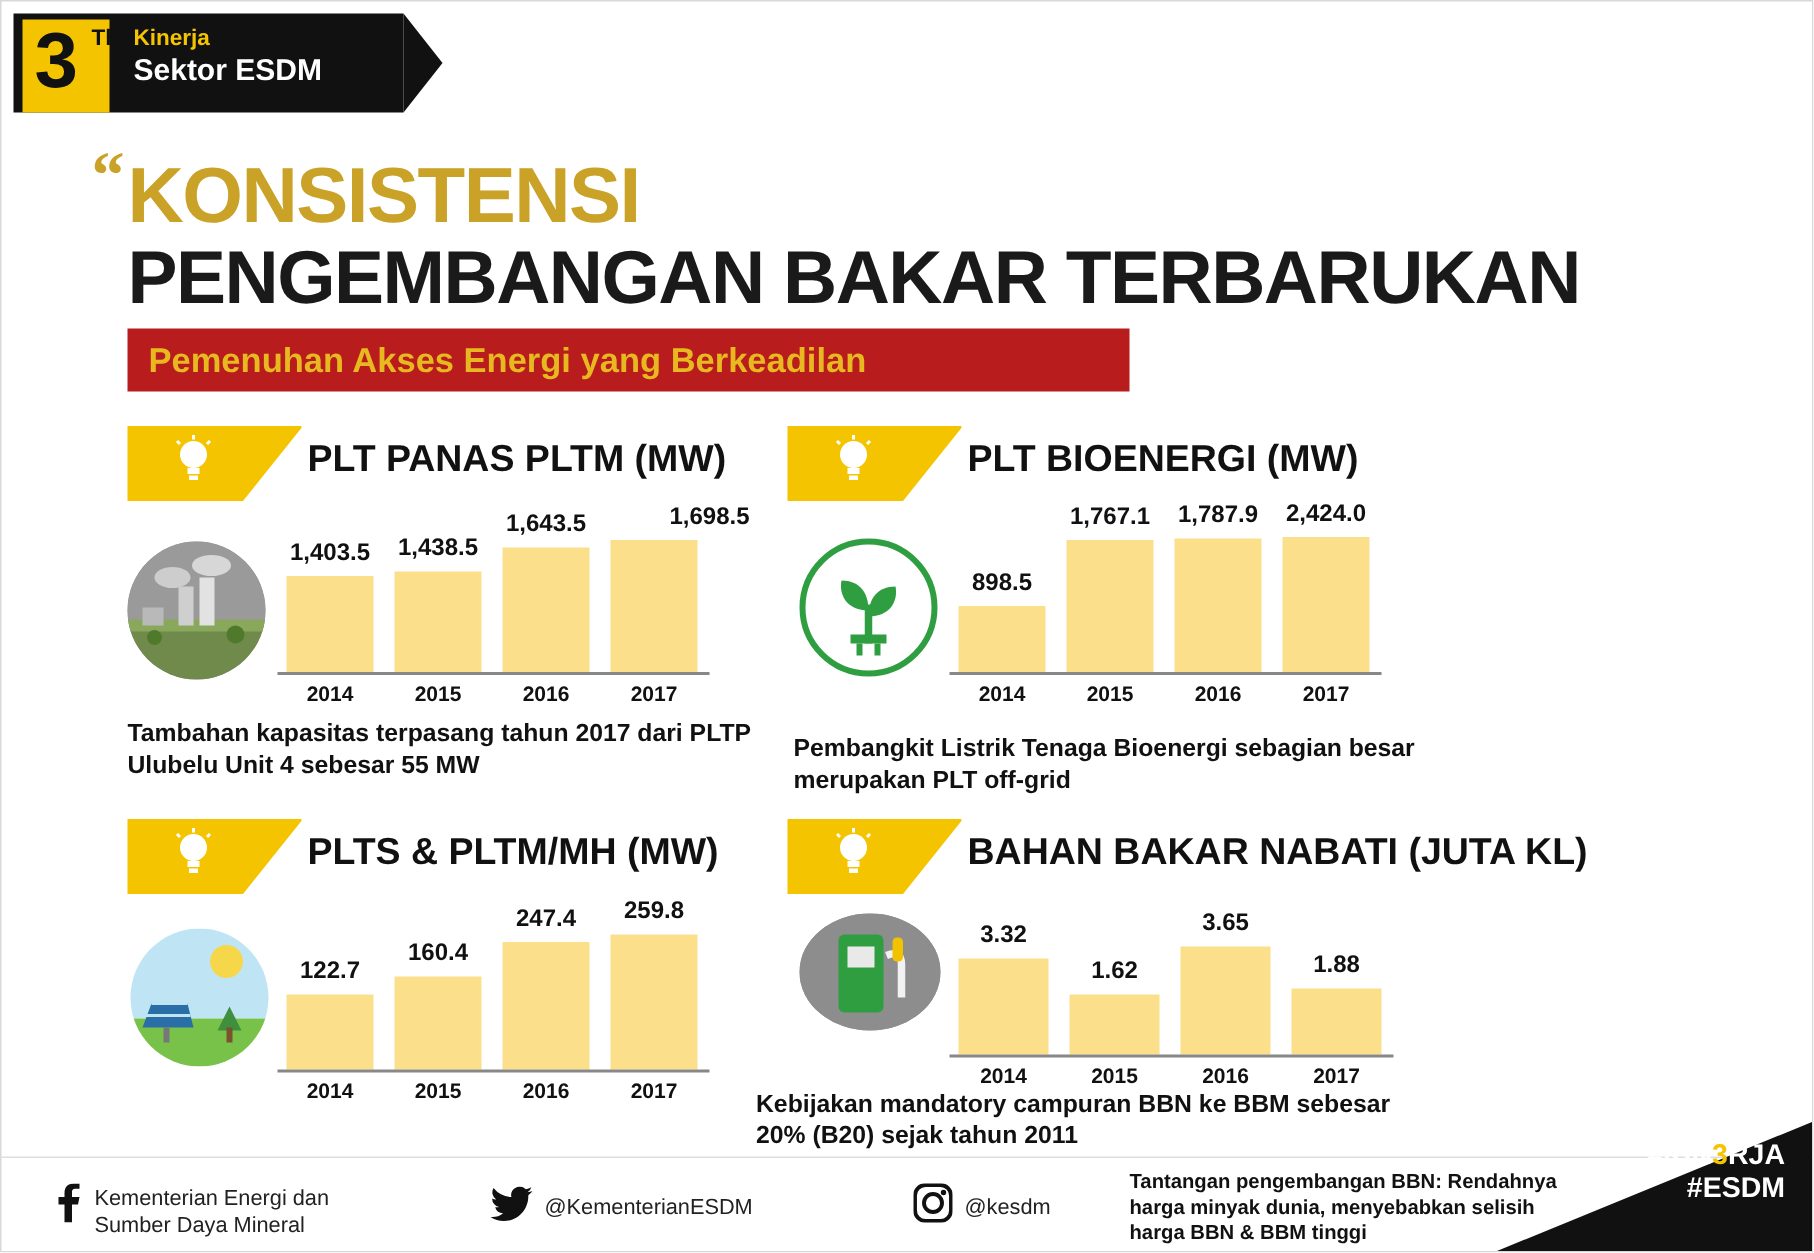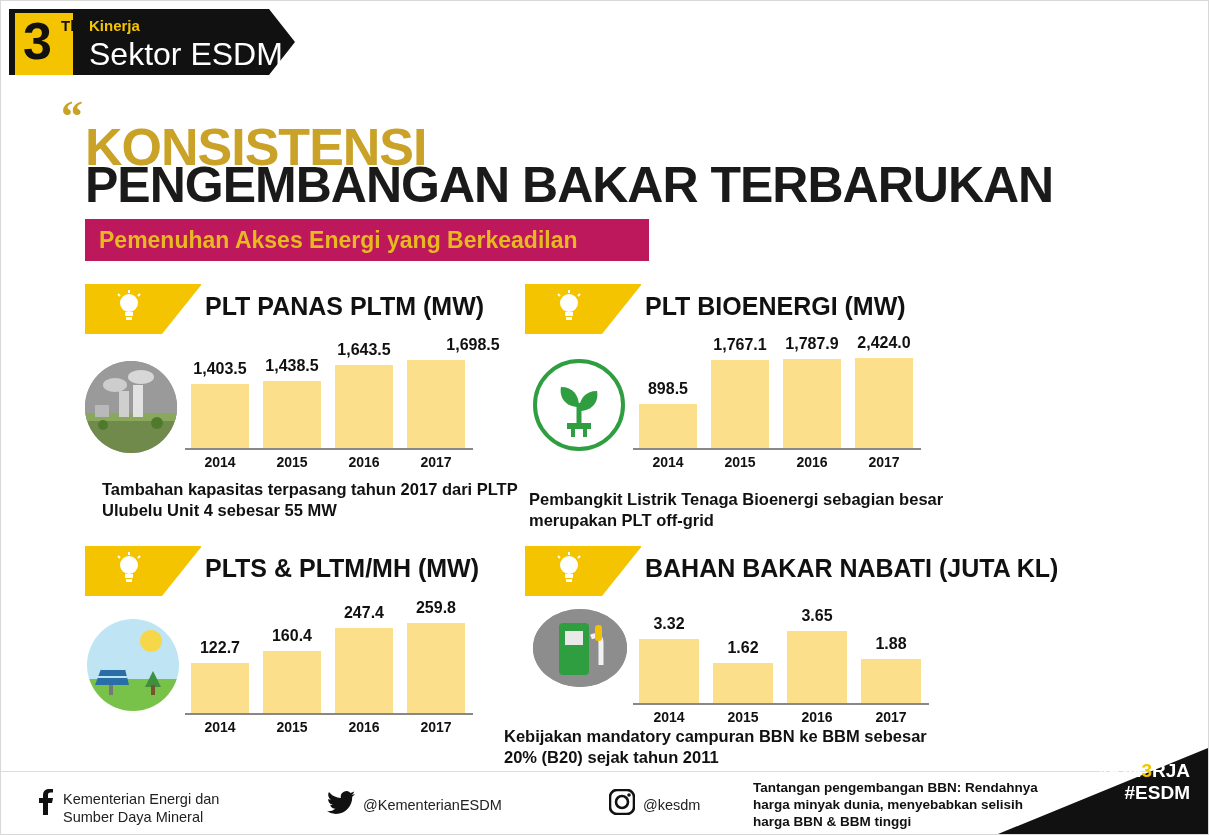--- a/index.html
+++ b/index.html
@@ -29,38 +29,37 @@
   }
   .badge-yellow{
     position:absolute;left:6px;top:4px;width:58px;height:62px;background:#f5c400;
   }
   .badge-num{
     position:absolute;left:14px;top:4px;color:#111;font-size:52px;font-weight:bold;
     line-height:56px;font-family:"Liberation Sans", sans-serif;
   }
   .badge-th{position:absolute;left:52px;top:8px;color:#111;font-size:15px;font-weight:bold;}
   .badge-l1{position:absolute;left:80px;top:8px;color:#f5c400;font-size:15px;font-weight:bold;}
-  .badge-l2{position:absolute;left:80px;top:27px;color:#fff;font-size:32px;font-weight:normal;}
+  .badge-l2{position:absolute;left:80px;top:27px;color:#fff;font-size:20px;font-weight:bold;}
 
   
   .quote{
     position:absolute;left:60px;top:90px;color:#c9a227;font-size:44px;
     font-weight:bold;font-family:"Liberation Serif", serif;
   }
   .title1{
     position:absolute;left:84px;top:100px;color:#c9a227;font-size:52px;font-weight:bold;
     letter-spacing:-1px;
-    margin-top:16px;
   }
   .title2{
     position:absolute;left:84px;top:155px;color:#1a1a1a;font-size:50px;font-weight:bold;
     letter-spacing:-1px;
   }
   .subbar{
-    position:absolute;left:84px;top:218px;width:564px;height:42px;background:#be185d;
+    position:absolute;left:84px;top:218px;width:668px;height:42px;background:#b91c1c;
   }
   .subbar span{
     position:absolute;left:14px;top:8px;color:#e8b820;font-size:23px;font-weight:bold;
   }
 
   
   .panel{position:absolute;}
   .ribbon{
     position:relative;width:116px;height:50px;background:#f5c400;
     border-radius:0 0 0 0;
@@ -186,21 +185,21 @@
     <div class="barval" style="left:158px;top:-5px;width:58px;">1,643.5</div>
     <div class="barval" style="left:230px;top:-10px;width:58px;margin-left:37px;">1,698.5</div>
 
     <div class="axis" style="left:8px;top:102px;width:288px;"></div>
     <div class="xlabel" style="left:14px;top:108px;width:58px;">2014</div>
     <div class="xlabel" style="left:86px;top:108px;width:58px;">2015</div>
     <div class="xlabel" style="left:158px;top:108px;width:58px;">2016</div>
     <div class="xlabel" style="left:230px;top:108px;width:58px;">2017</div>
   </div>
 
-  <div class="panel-note" style="left:84px;top:478px;width:420px;margin-left:17px;">Tambahan kapasitas terpasang tahun 2017 dari PLTP Ulubelu Unit 4 sebesar 55 MW</div>
+  <div class="panel-note" style="left:84px;top:478px;width:420px;">Tambahan kapasitas terpasang tahun 2017 dari PLTP Ulubelu Unit 4 sebesar 55 MW</div>
 
   <div class="panel" style="left:524px;top:283px;width:440px;height:60px;">
     <div class="ribbon">
       <span class="bulb">
         <svg width="28" height="34" viewBox="0 0 28 34">
           <circle cx="14" cy="13" r="9" fill="#ffffff"></circle>
           <rect x="10" y="22" width="8" height="4" fill="#ffffff"></rect>
           <rect x="11" y="27" width="6" height="3" fill="#ffffff"></rect>
           <g stroke="#ffffff" stroke-width="2">
             <line x1="14" y1="0" x2="14" y2="3"></line>

